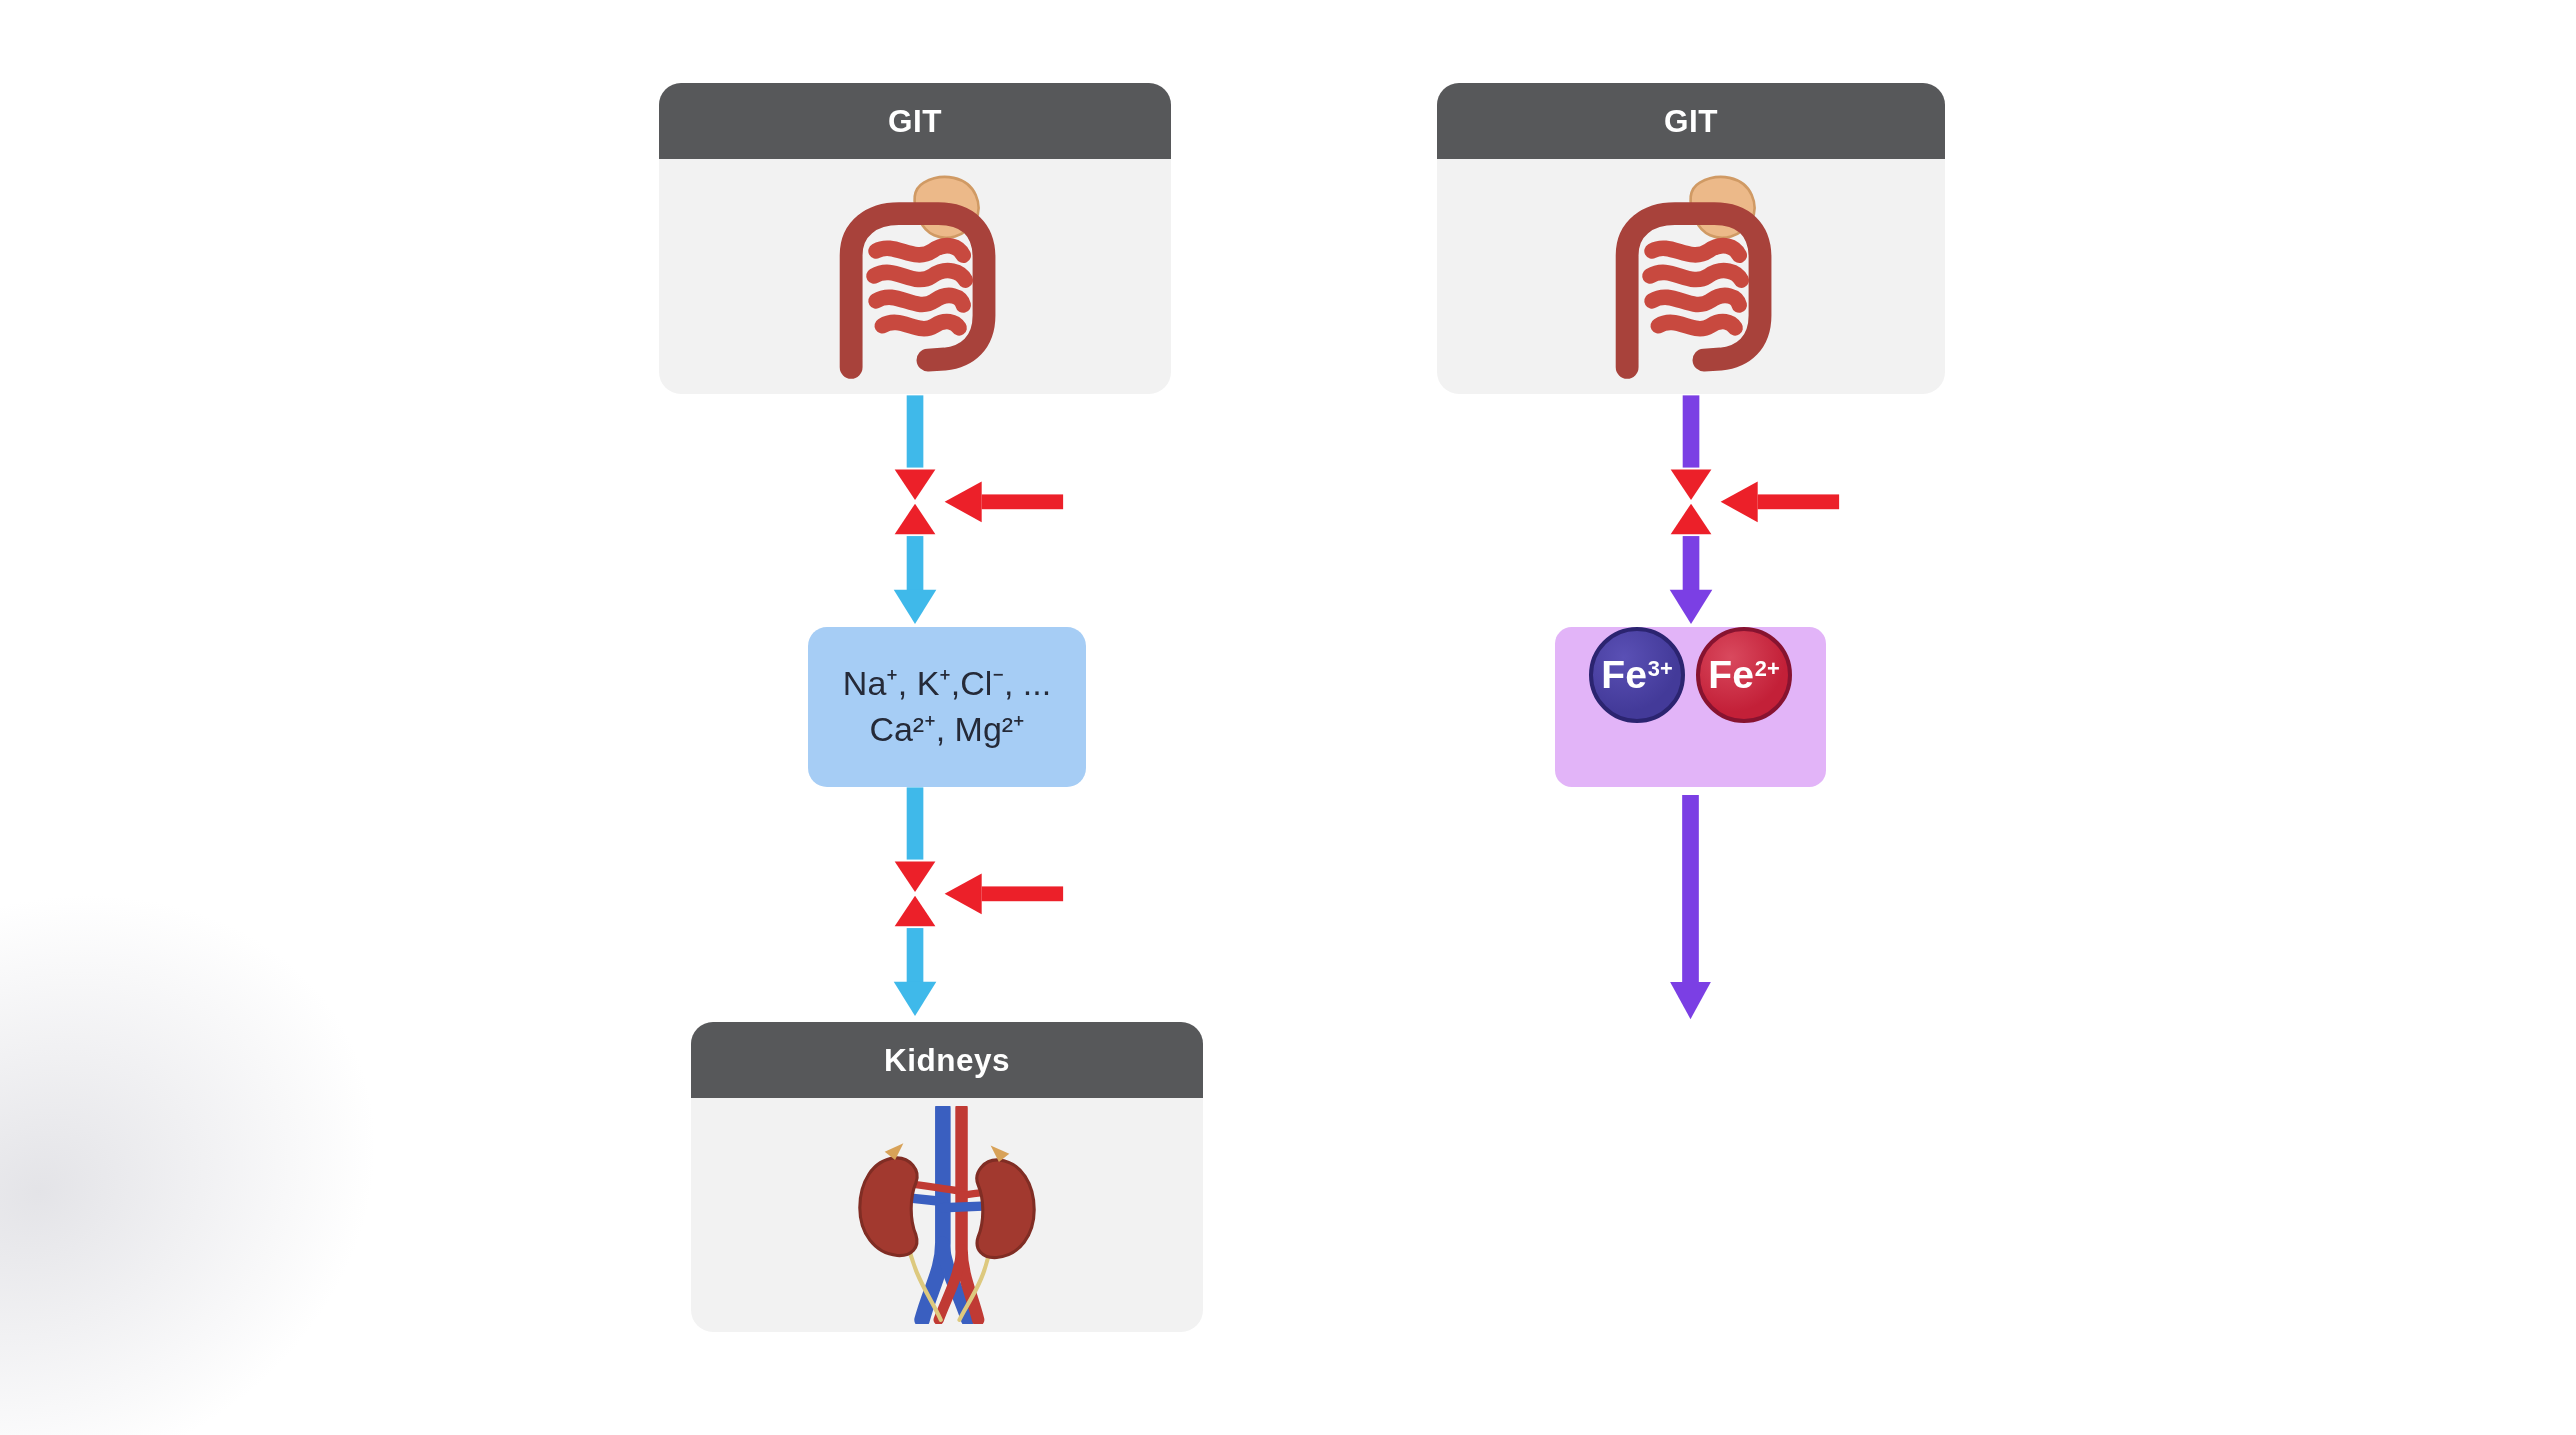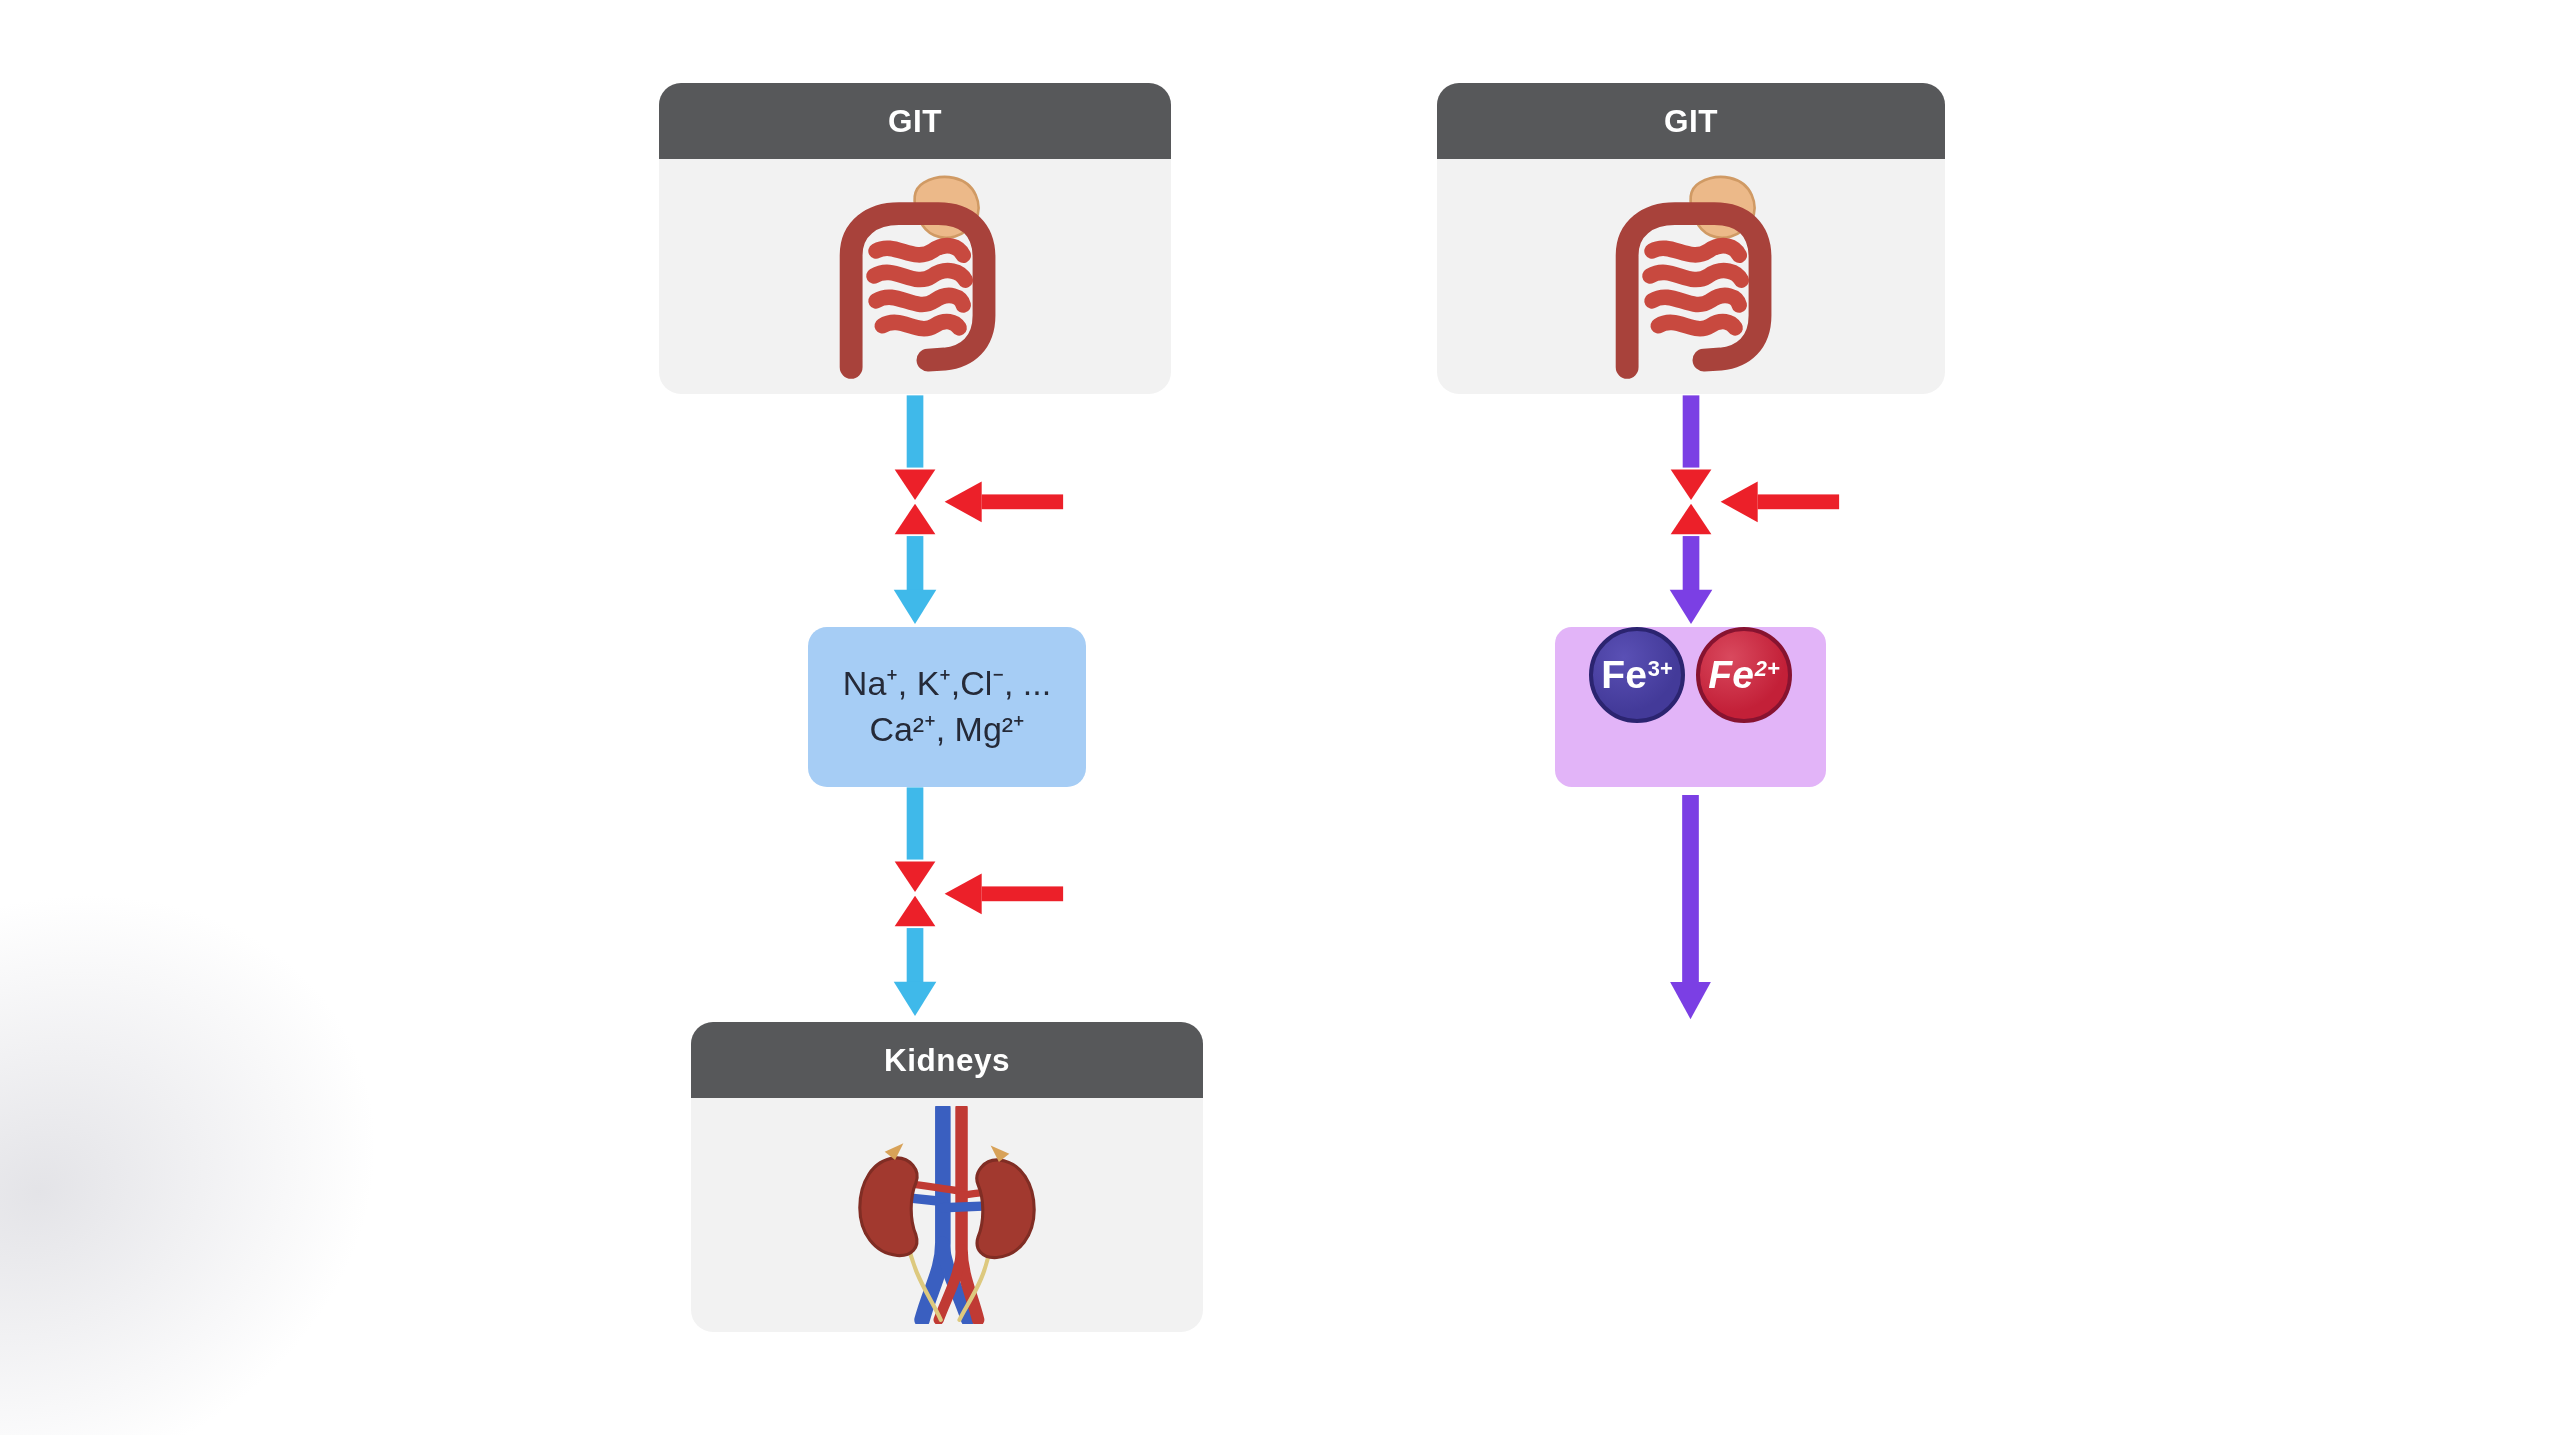--- a/index.html
+++ b/index.html
@@ -80,21 +80,20 @@
     font-size: 39px;
     border: 4.6px solid;
   }
   .fe-badge.fe3 {
     background: radial-gradient(circle at 35% 30%, #5a50b5, #433a99 65%);
     border-color: #2b2470;
   }
   .fe-badge.fe2 {
     background: radial-gradient(circle at 35% 30%, #d9495e, #c32038 65%);
     border-color: #871330;
-    font-style: italic;
   }
   .fe-text { position: relative; }
   .fe-charge {
     font-size: 0.56em;
     position: relative;
     top: -0.55em;
     margin-left: 0.9px;
   }
 </style>
 </head>

